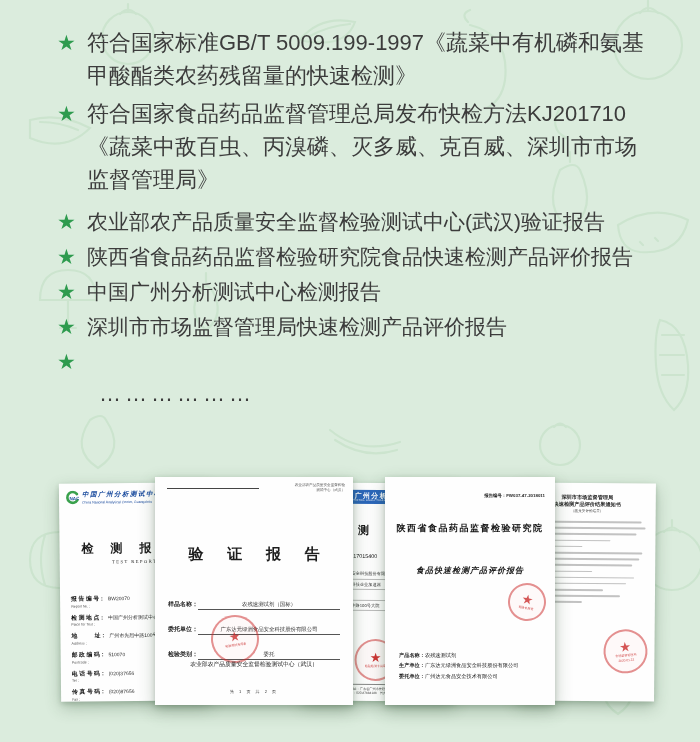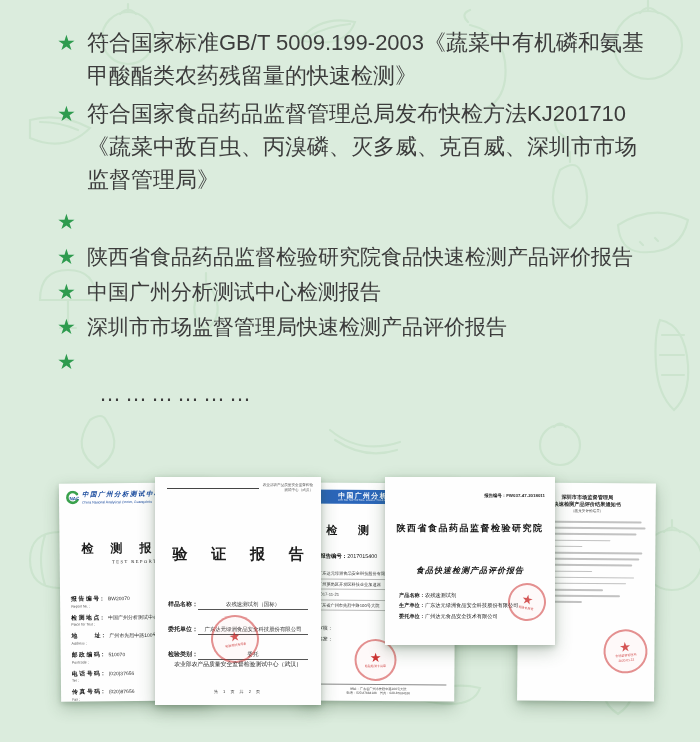--- a/index.html
+++ b/index.html
@@ -29,23 +29,23 @@
   .ver-text { font-size:21px; line-height:35px; color:#3c3c3c; }
   .ellipsis-line { margin-top:2px; padding-left:42px; font-size:22px; letter-spacing:4px; color:#3c3c3c; }
 
   
   .docs { position:absolute; left:0; top:470px; width:700px; height:250px; z-index:2; }
   .doc {
     position:absolute; background:#fefefe; overflow:hidden;
     box-shadow:0 6px 16px rgba(45,80,50,.30), 0 2px 5px rgba(45,80,50,.22);
   }
   .doc-1 { left:60px;  top:13px; width:150px; height:218px; transform:rotate(-0.6deg); z-index:1; }
-  .doc-2 { left:155px; top:7px;  width:166px; height:228px; z-index:3; }
+  .doc-2 { left:155px; top:7px;  width:198px; height:228px; z-index:3; }
   .doc-3 { left:303px; top:13px; width:152px; height:218px; transform:rotate(0.4deg); z-index:1; }
-  .doc-4 { left:385px; top:7px;  width:170px; height:168px; z-index:3; }
+  .doc-4 { left:385px; top:7px;  width:170px; height:228px; z-index:3; }
   .doc-5 { left:518px; top:13px; width:137px; height:218px; transform:rotate(0.5deg); z-index:1; }
 
   
   .d1-head { display:flex; gap:3px; padding:7px 4px 0 6px; align-items:flex-start; }
   .d1-org-cn { font-size:6.5px; font-weight:bold; color:#16489c; letter-spacing:1.5px; font-style:italic; }
   .d1-org-en { font-size:3.5px; color:#16489c; margin-top:1px; }
   .d1-title { margin-top:36px; text-align:center; font-family:"Liberation Serif","DejaVu Serif",serif;
               font-weight:bold; font-size:12px; letter-spacing:7px; color:#1c1c1c; }
   .d1-title-en { text-align:center; font-size:4.5px; letter-spacing:1.5px; margin-top:2px;
                  font-family:"Liberation Serif",serif; color:#222; }
@@ -149,32 +149,33 @@
     <path d="M250 560 q20 -18 48 -8 M560 108 q-12 20 6 30"></path>
   </g>
 </svg>
 
 <div class="content">
 
 
   <div class="std-list">
     <div class="bullet-row">
       <span class="star">★</span>
-      <span class="std-text">符合国家标准GB/T 5009.199-2003《蔬菜中有机磷和氨基甲酸酯类农药残留量的快速检测》</span>
+      <span class="std-text">符合国家标准GB/T 5009.199-1997《蔬菜中有机磷和氨基甲酸酯类农药残留量的快速检测》</span>
     </div>
     <div class="bullet-row">
       <span class="star">★</span>
       <span class="std-text">符合国家食品药品监督管理总局发布快检方法KJ201710《蔬菜中敌百虫、丙溴磷、灭多威、克百威、深圳市市场监督管理局》</span>
     </div>
   </div>
 
 
   <div class="ver-list">
     <div class="ver-row">
       <span class="star">★</span>
+      <span class="ver-text">农业部农产品质量安全监督检验测试中心(武汉)验证报告</span>
     </div>
     <div class="ver-row">
       <span class="star">★</span>
       <span class="ver-text">陕西省食品药品监督检验研究院食品快速检测产品评价报告</span>
     </div>
     <div class="ver-row">
       <span class="star">★</span>
       <span class="ver-text">中国广州分析测试中心检测报告</span>
     </div>
     <div class="ver-row">

